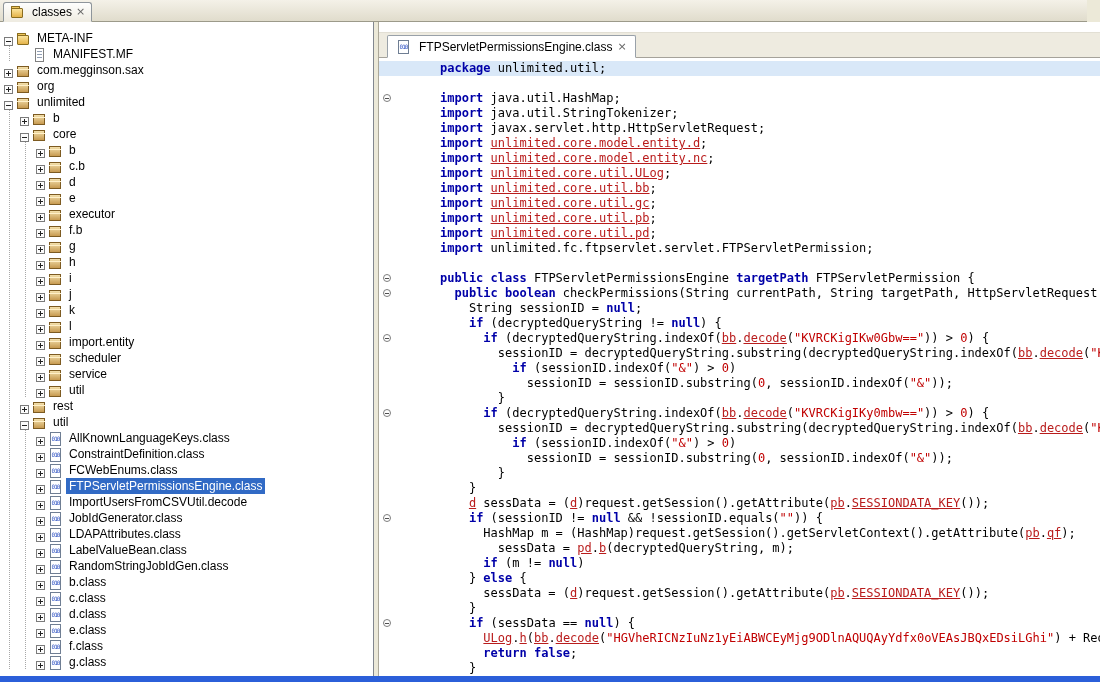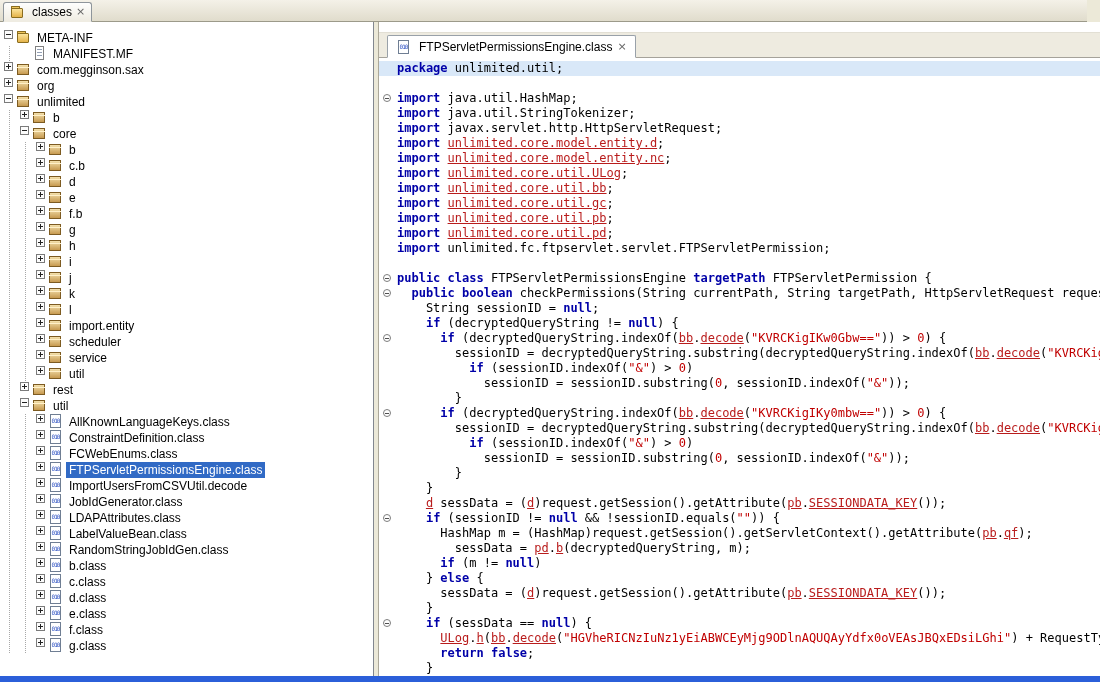--- a/index.html
+++ b/index.html
@@ -21,21 +21,21 @@
   .splitter { width:4px; background:#ECE9D8; cursor:col-resize; }
   .editor-panel { flex:1; min-width:0; background:#FFF; border-left:1px solid #ACA899; display:flex; flex-direction:column; }
   .editor-pad { height:10px; background:#FFF; }
   .tabbar { height:26px; background:#EEEBE0; border-bottom:1px solid #A5A29A; border-top:1px solid #E2DFD4;
     display:flex; align-items:flex-end; padding-left:8px; }
   .editor-tab { height:23px; margin-bottom:-1px; background:#FFF; border:1px solid #99A1A9;
     border-bottom:1px solid #FFF; border-radius:2px 2px 0 0; display:flex; align-items:center;
     gap:5px; padding:0 8px; position:relative; z-index:2; }
 
   
-  .tree-row { height:16px; display:flex; align-items:flex-start; padding-left:4px; white-space:nowrap; cursor:default; }
+  .tree-row { height:16px; display:flex; align-items:flex-end; padding-left:4px; white-space:nowrap; cursor:default; }
   .guide { width:16px; height:16px; flex:none;
     background-image:linear-gradient(to bottom,#A8A8A8 1px,transparent 1px);
     background-size:1px 2px; background-repeat:repeat-y; background-position:5px 0; }
   .exp { width:9px; height:9px; flex:none; border:1px solid #7B7B7B; background:#FCFCFC; position:relative; margin-right:3px; }
   .exp.none { border:none; background:transparent; width:12px; margin-right:0; }
   .exp.minus::before, .exp.plus::before { content:""; position:absolute; left:1px; right:1px; top:3px; height:1px; background:#222; }
   .exp.plus::after { content:""; position:absolute; top:1px; bottom:1px; left:3px; width:1px; background:#222; }
   .ico { width:15px; height:14px; flex:none; margin-right:3px; position:relative; }
   .ico.folder::before { content:""; position:absolute; left:1px; top:1px; width:7px; height:4px;
     background:#EFC65B; border:1px solid #8A6D1F; border-bottom:none; border-radius:1px 1px 0 0; }
@@ -56,21 +56,21 @@
 
   
   .code-area { flex:1; overflow:hidden; padding-top:3px;
     font-family:"DejaVu Sans Mono", monospace; font-size:12px; line-height:15px; }
   .code-line { display:flex; height:15px; white-space:pre; }
   .code-line.hl { background:#D9E8F8; }
   .gutter { width:18px; flex:none; position:relative; }
   .fold { position:absolute; left:4px; top:3px; width:8px; height:8px; border:1px solid #7E7E7E;
     border-radius:50%; background:#FFF; }
   .fold::after { content:""; position:absolute; left:1px; right:1px; top:3px; height:1px; background:#505050; }
-  .line-text { white-space:pre; }
+  .line-text { white-space:pre;margin-left:43px; }
   .t-k { color:#0000A8; font-weight:bold; }
   .t-p { color:#000; }
   .t-s { color:#C00000; }
   .t-n { color:#C00000; }
   .t-l { color:#b91c1c; text-decoration:underline; cursor:pointer; }
 
   .bottom-bar { position:absolute; left:0; right:0; bottom:0; height:6px; background:#2B5FD9; }
 </style>
 </head>
 <body>
@@ -143,20 +143,27 @@
         <span class="exp plus"></span>
         <span class="ico pkg"></span>
         <span class="tree-label">d</span>
       </div>
       <div class="tree-row">
         <span class="guide"></span>
         <span class="guide"></span>
         <span class="exp plus"></span>
         <span class="ico pkg"></span>
         <span class="tree-label">e</span>
+      </div>
+      <div class="tree-row">
+        <span class="guide"></span>
+        <span class="guide"></span>
+        <span class="exp plus"></span>
+        <span class="ico pkg"></span>
+        <span class="tree-label">executor</span>
       </div>
       <div class="tree-row">
         <span class="guide"></span>
         <span class="guide"></span>
         <span class="exp plus"></span>
         <span class="ico pkg"></span>
         <span class="tree-label">f.b</span>
       </div>
       <div class="tree-row">
         <span class="guide"></span>

